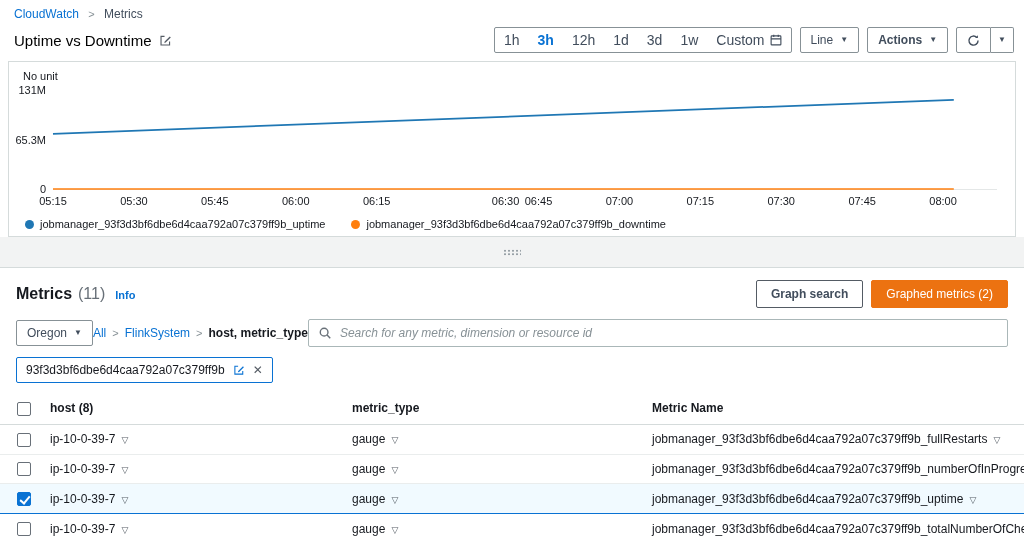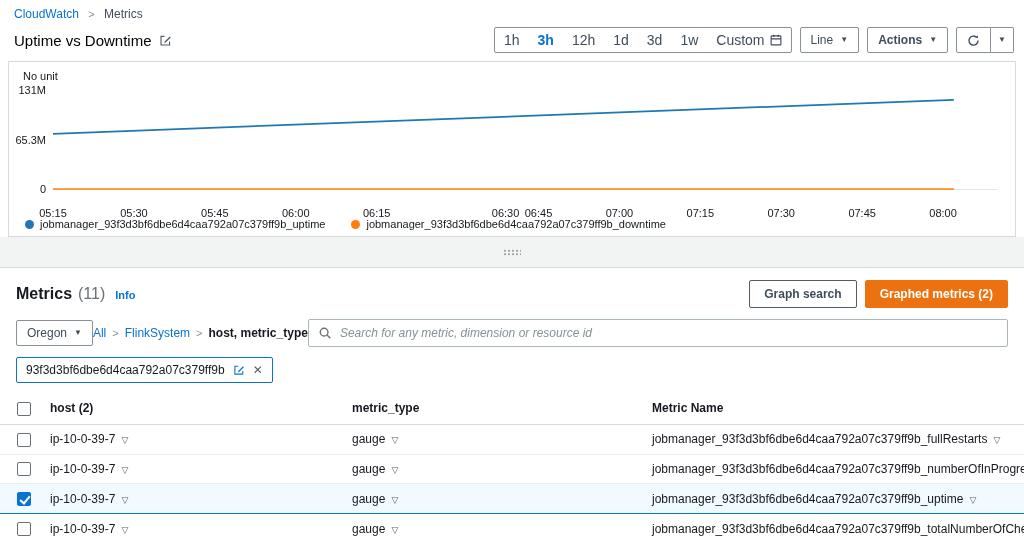--- a/index.html
+++ b/index.html
@@ -21,35 +21,35 @@
 .caret{font-size:8px;color:#414d5c;line-height:1}
 .split{display:flex}
 .split .btn:first-child{border-radius:2px 0 0 2px}
 .split .btn:last-child{border-left:none;border-radius:0 2px 2px 0;padding:0 7px}
 .chart-panel{margin:0 8px;height:176px;border:1px solid #d5dbdb;background:#fff;padding:8px 16px 0 14px;position:relative}
 .no-unit{font-size:11px;color:#16191f}
 .plot-wrap{position:relative;height:100px;margin:8px 2px 0 30px}
 .plot-area{position:absolute;inset:0;border-bottom:1px solid #e4e7e7}
 .y-tick{position:absolute;right:calc(100% + 7px);transform:translateY(-50%);font-size:11px;color:#16191f;white-space:nowrap}
 .x-axis{position:relative;height:14px;margin:5px 2px 0 30px}
-.x-tick{position:absolute;top:12px;transform:translateX(-50%);font-size:11px;color:#16191f;white-space:nowrap}
+.x-tick{position:absolute;top:0;transform:translateX(-50%);font-size:11px;color:#16191f;white-space:nowrap}
 .legend{display:flex;align-items:center;gap:26px;margin:9px 0 0 2px}
 .legend-item{display:flex;align-items:center;gap:6px;font-size:11px;cursor:pointer}
 .dot{width:9px;height:9px;border-radius:50%;flex:none}
 .gap-strip{height:30px;background:#f2f3f3;display:flex;align-items:center;justify-content:center}
 .grab{width:18px;height:7px;background-image:radial-gradient(#98a0a6 1px,transparent 1.2px);background-size:4px 3.5px;cursor:row-resize}
 .metrics-panel{background:#fff;border-top:1px solid #d5dbdb;padding:12px 16px 0;height:279px;overflow:hidden}
 .metrics-header{display:flex;justify-content:space-between;align-items:center}
 .mh-left{display:flex;align-items:baseline;gap:6px}
 .mh-title{font-size:16px;font-weight:700}
 .mh-count{font-size:16px;color:#687078}
 .info-link{font-size:11px;color:#0972d3;margin-left:4px;font-weight:700;cursor:pointer}
 .mh-right{display:flex;gap:8px}
 .btn-secondary{height:28px;border:1px solid #545b64;border-radius:2px;background:#fff;font-weight:700;color:#414d5c;padding:0 14px;font-size:12px;display:inline-flex;align-items:center;cursor:pointer}
-.btn-primary{height:28px;border:1px solid #ec7211;border-radius:2px;background:#ec7211;color:#fff;font-weight:700;padding:0 14px;font-size:12px;display:inline-flex;align-items:center;cursor:pointer}
+.btn-primary{height:28px;border:1px solid #ec7211;border-radius:2px;background:#ec7211;color:#fff;font-weight:400;padding:0 14px;font-size:12px;display:inline-flex;align-items:center;cursor:pointer}
 .filter-row{display:flex;align-items:center;gap:0;margin-top:11px}
 .ns{display:flex;align-items:center;gap:6px;white-space:nowrap}
 .crumb-link{color:#0972d3;cursor:pointer}
 .crumb-current{color:#16191f;font-weight:700}
 .crumb-sep{color:#879196;font-size:11px}
 .search-box{flex:1;height:28px;border:1px solid #aab7b8;border-radius:2px;display:flex;align-items:center;gap:8px;padding:0 9px;background:#fff}
 .search-box input{border:none;outline:none;flex:1;font:inherit;font-size:12px;color:#16191f;background:transparent}
 .search-box input::placeholder{color:#879196;font-style:italic}
 .chip-row{margin-top:10px}
 .chip{display:inline-flex;align-items:center;gap:8px;height:26px;border:1px solid #0972d3;border-radius:2px;padding:0 9px;color:#16191f;background:#fff}
@@ -214,21 +214,21 @@
     <table>
       <colgroup>
           <col class="c0">
           <col class="c1">
           <col class="c2">
           <col>
         </colgroup>
       <thead>
         <tr>
           <th class="cb-cell"><span class="cb"></span></th>
-          <th>host (2)</th>
+          <th>host (8)</th>
           <th>metric_type</th>
           <th>Metric Name</th>
         </tr>
       </thead>
       <tbody>
           <tr>
             <td class="cb-cell"><span class="cb"></span></td>
             <td class="cell"><span>ip-10-0-39-7</span><span class="fil">▽</span></td>
             <td class="cell"><span>gauge</span><span class="fil">▽</span></td>
             <td class="cell"><span>jobmanager_93f3d3bf6dbe6d4caa792a07c379ff9b_fullRestarts</span><span class="fil">▽</span></td>

